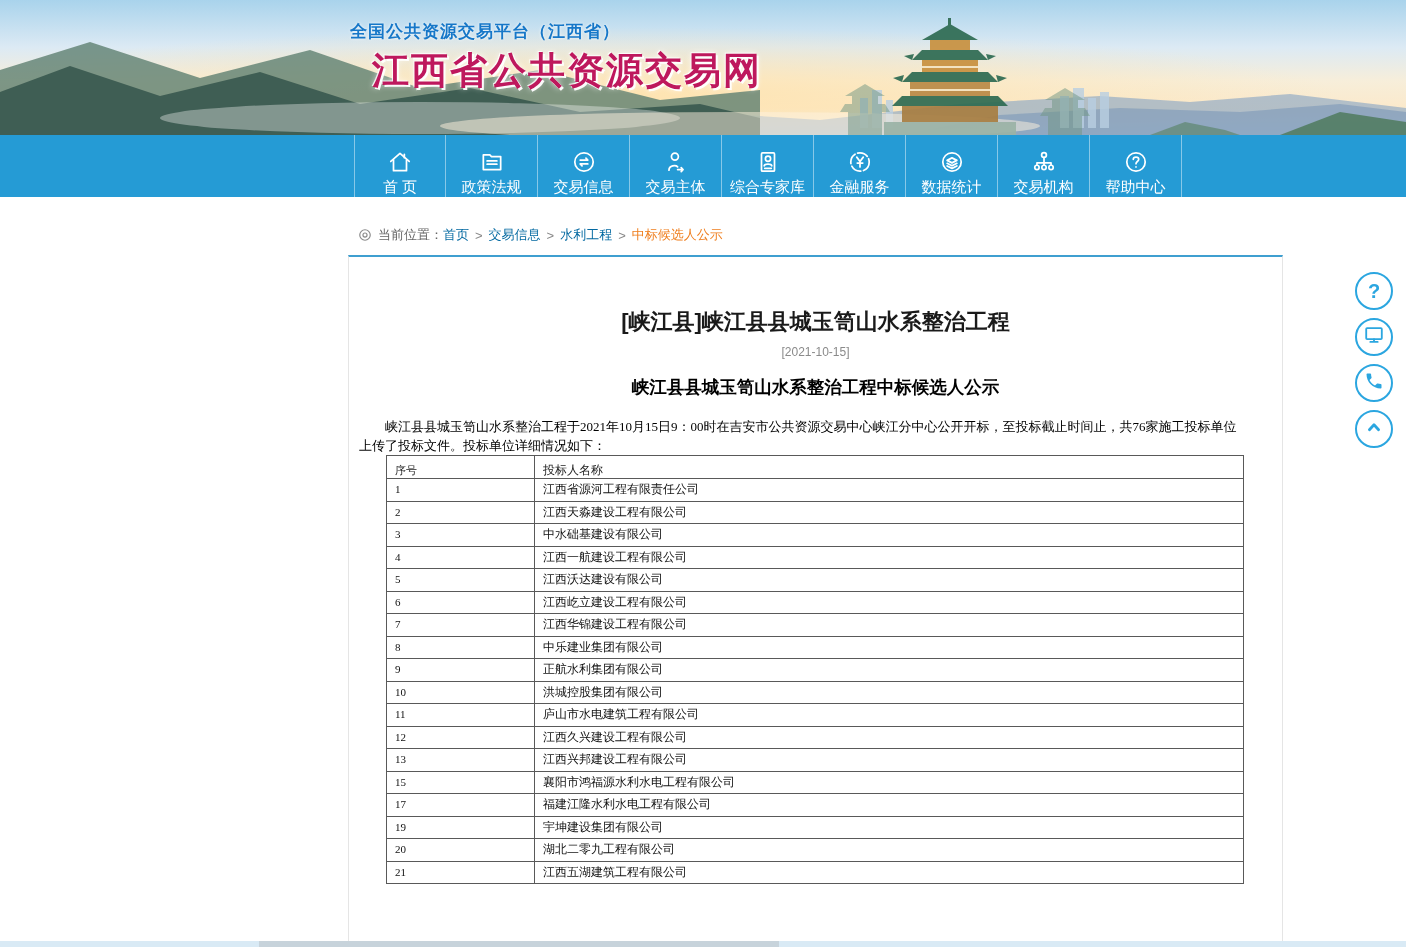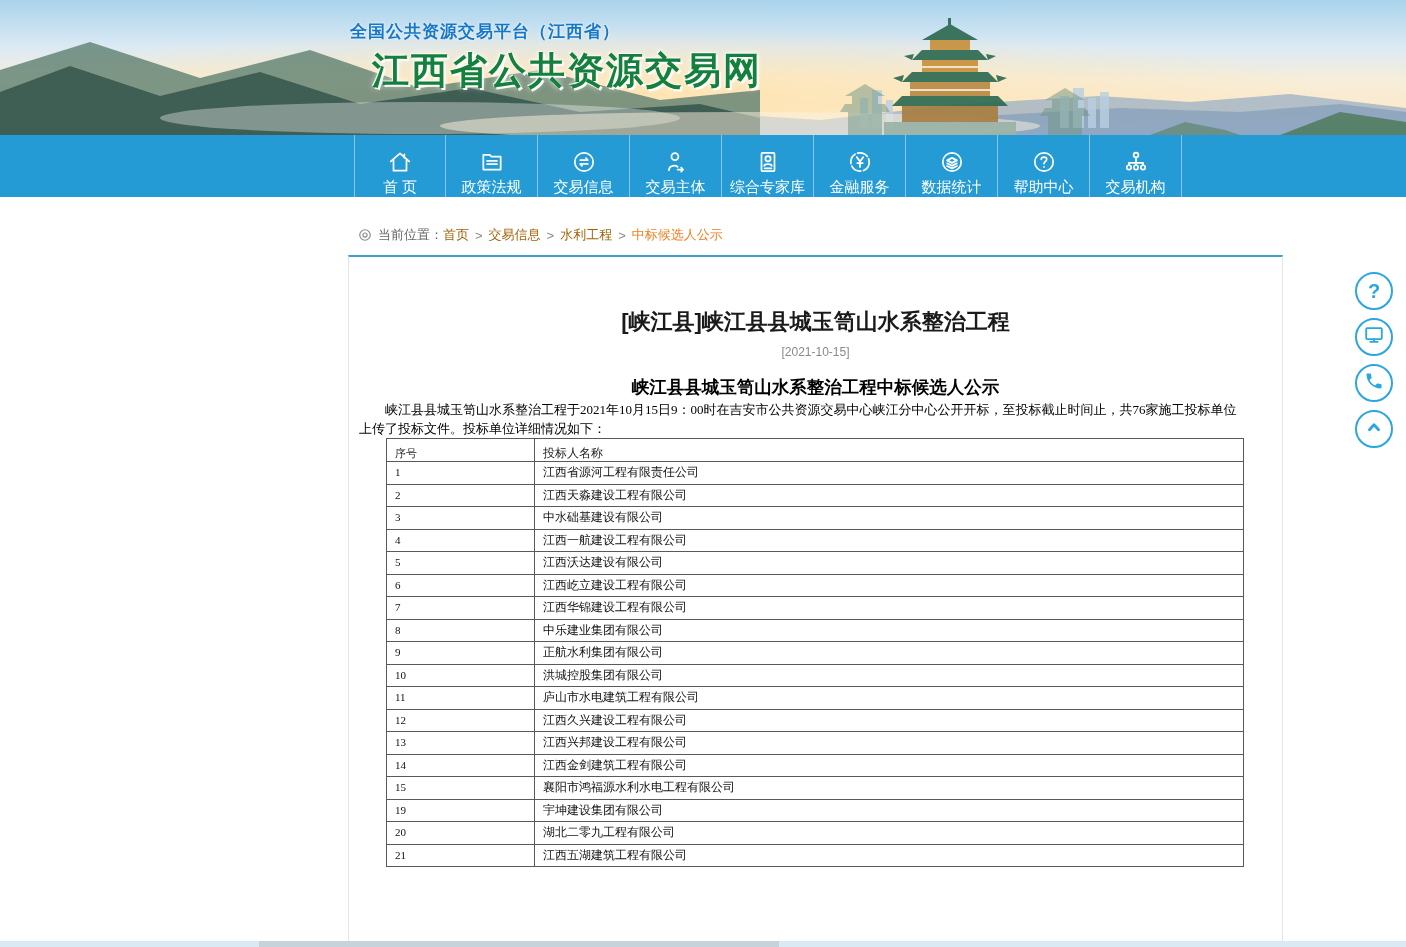--- a/index.html
+++ b/index.html
@@ -10,21 +10,21 @@
   
   .banner { position:relative; width:100%; height:135px; overflow:hidden; }
   .banner svg.scene { position:absolute; inset:0; }
   .platform-label {
     position:absolute; left:350px; top:20px;
     font-size:17px; font-weight:bold; color:#1677c8; letter-spacing:1px;
     text-shadow:0 0 3px rgba(255,255,255,.9);
   }
   .site-title {
     position:absolute; left:372px; top:46px;
-    font-size:37px; font-weight:bold; color:#15803d; letter-spacing:2px;
+    font-size:37px; font-weight:bold; color:#be185d; letter-spacing:2px;
     text-shadow:2px 2px 0 rgba(255,255,255,.95), -1px -1px 0 rgba(255,255,255,.8), 0 0 6px rgba(255,255,255,.9);
   }
 
   
   .mainnav { position:relative; width:100%; height:62px; background:#259bd5; }
   .nav-inner { position:absolute; left:354px; top:0; height:62px; display:flex; }
   .nav-item {
     width:92px; height:62px; display:flex; flex-direction:column; align-items:center;
     padding-top:14px; cursor:pointer; border-right:1px solid rgba(255,255,255,.45);
     text-decoration:none;
@@ -34,21 +34,21 @@
   .nav-icon svg { display:block; }
   .nav-label { margin-top:3px; font-size:15px; color:#fff; white-space:nowrap; }
 
   
   .breadcrumb {
     position:absolute; left:358px; top:226px; display:flex; align-items:center;
     font-size:13px; color:#666;
   }
   .breadcrumb .pin { margin-right:6px; display:flex; }
   .breadcrumb .sep { margin:0 6px; color:#888; }
-  .crumb-link { color:#a16207; text-decoration:none; cursor:pointer; }
+  .crumb-link { color:#0369a1; text-decoration:none; cursor:pointer; }
   .crumb-current { color:#ef7e1e; }
 
   
   .content-box {
     position:absolute; left:348px; top:255px; width:935px; height:692px;
     background:#fff; border-top:2px solid #3f9fd0;
     border-left:1px solid #e5e5e5; border-right:1px solid #e5e5e5;
     padding-top:52px;
   }
   .article-title {
@@ -56,21 +56,21 @@
     line-height:26px; font-family:"Liberation Sans", sans-serif;
   }
   .article-date {
     margin-top:10px; text-align:center; font-size:12px; color:#8a8a8a; line-height:15px;
   }
   .article-subtitle {
     margin-top:16px; text-align:center; font-size:17.5px; font-weight:bold; color:#000;
     line-height:23px; font-family:"Liberation Serif", serif;
   }
   .article-paragraph {
-    margin:1px 36px 0 10px; text-indent:2em;
+    margin:18px 36px 0 10px; text-indent:2em;
     font-size:13px; line-height:19px; color:#000;
     font-family:"Liberation Serif", serif;
   }
   .bidders-table {
     margin:0 38px 0 37px; width:858px;
     border-collapse:collapse; table-layout:fixed;
     font-family:"Liberation Serif", serif;
   }
   .bidders-table th, .bidders-table td { border:1px solid #595959; text-align:left; }
   .bidders-table th {
@@ -239,38 +239,38 @@
               <path d="M7.5 10.5 L12 8.2 L16.5 10.5 L12 12.8 Z"></path>
               <path d="M7.5 13.2 L12 15.5 L16.5 13.2"></path>
               <path d="M7.5 15.6 L12 17.9 L16.5 15.6"></path>
             </svg>
         </span>
         <span class="nav-label">数据统计</span>
       </a>
       <a class="nav-item">
         <span class="nav-icon">
           <svg width="26" height="26" viewBox="0 0 24 24" fill="none" stroke="#fff" stroke-width="1.6" stroke-linecap="round" stroke-linejoin="round">
-              <circle cx="12" cy="12" r="8.5"></circle>
-              <path d="M9.5 9.5 C9.5 6.8 14.5 6.8 14.5 9.5 C14.5 11.5 12 11.5 12 13.5"></path>
-              <path d="M12 16.5 V16.6"></path>
-            </svg>
-        </span>
-        <span class="nav-label">帮助中心</span>
-      </a>
-      <a class="nav-item">
-        <span class="nav-icon">
-          <svg width="26" height="26" viewBox="0 0 24 24" fill="none" stroke="#fff" stroke-width="1.6" stroke-linecap="round" stroke-linejoin="round">
               <circle cx="12" cy="5.5" r="2.2"></circle>
               <path d="M12 7.7 V11.5 M5.5 14.5 V12.8 H18.5 V14.5 M12 11.5 V14.5"></path>
               <circle cx="5.5" cy="17" r="2"></circle>
               <circle cx="12" cy="17" r="2"></circle>
               <circle cx="18.5" cy="17" r="2"></circle>
             </svg>
         </span>
         <span class="nav-label">交易机构</span>
+      </a>
+      <a class="nav-item">
+        <span class="nav-icon">
+          <svg width="26" height="26" viewBox="0 0 24 24" fill="none" stroke="#fff" stroke-width="1.6" stroke-linecap="round" stroke-linejoin="round">
+              <circle cx="12" cy="12" r="8.5"></circle>
+              <path d="M9.5 9.5 C9.5 6.8 14.5 6.8 14.5 9.5 C14.5 11.5 12 11.5 12 13.5"></path>
+              <path d="M12 16.5 V16.6"></path>
+            </svg>
+        </span>
+        <span class="nav-label">帮助中心</span>
       </a>
     </div>
   </nav>
 
   <div class="breadcrumb">
     <span class="pin">
       <svg width="14" height="14" viewBox="0 0 24 24" fill="none" stroke="#8a8a8a" stroke-width="2">
           <circle cx="12" cy="12" r="9"></circle>
           <circle cx="12" cy="12" r="3.5"></circle>
         </svg>
@@ -344,26 +344,26 @@
           </tr>
           <tr>
             <td class="col-no">12</td>
             <td class="col-name">江西久兴建设工程有限公司</td>
           </tr>
           <tr>
             <td class="col-no">13</td>
             <td class="col-name">江西兴邦建设工程有限公司</td>
           </tr>
           <tr>
-            <td class="col-no">14</td>
-            <td class="col-name">江西金剑建筑工程有限公司</td>
-          </tr>
-          <tr>
             <td class="col-no">15</td>
             <td class="col-name">襄阳市鸿福源水利水电工程有限公司</td>
+          </tr>
+          <tr>
+            <td class="col-no">17</td>
+            <td class="col-name">福建江隆水利水电工程有限公司</td>
           </tr>
           <tr>
             <td class="col-no">19</td>
             <td class="col-name">宇坤建设集团有限公司</td>
           </tr>
           <tr>
             <td class="col-no">20</td>
             <td class="col-name">湖北二零九工程有限公司</td>
           </tr>
           <tr>

